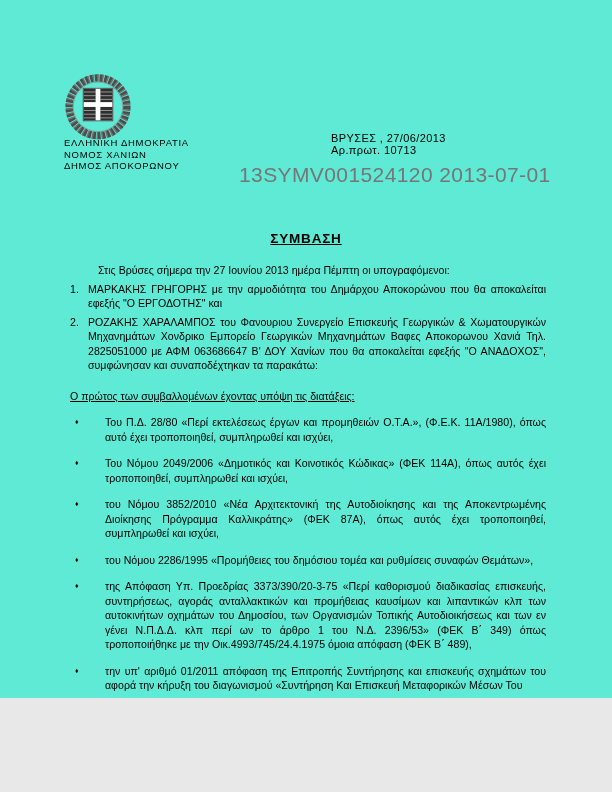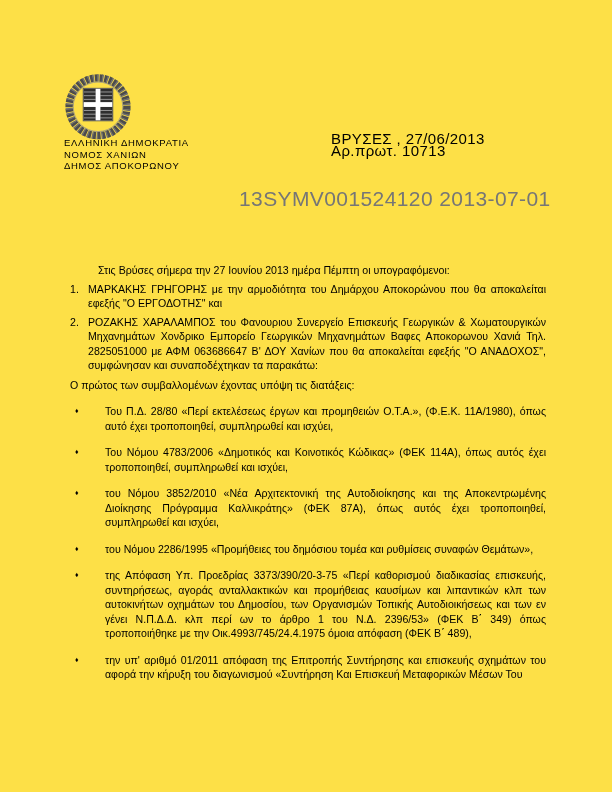--- a/index.html
+++ b/index.html
@@ -1,54 +1,54 @@
 <!DOCTYPE html>
 <html><head>
 <meta charset="utf-8">
 <style>
   html,body{margin:0;padding:0;background:#e8e8e8;}
   .page{
     position:relative;
-    width:612px;height:792px;
-    background:#fde047;
+    width:612px;height:698px;
+    background:#5eead4;
     margin:0 auto;
     font-family:"Liberation Sans", sans-serif;
     color:#000;
     overflow:hidden;
   }
   
   .emblem{position:absolute;left:61px;top:72px;width:74px;height:74px;}
   .hdr-left{
     position:absolute;left:64px;top:137px;
     font-size:9.5px;line-height:11.5px;letter-spacing:0.7px;
     white-space:nowrap;
   }
   .hdr-right{
     position:absolute;left:331px;top:133px;
-    font-size:15px;line-height:11.5px;letter-spacing:0.4px;
+    font-size:11px;line-height:11.5px;letter-spacing:0.4px;
     white-space:nowrap;
   }
   .stamp{
     position:absolute;left:239px;top:163px;
     font-size:21px;letter-spacing:0.4px;
-    color:#767676;white-space:nowrap;margin-top:24px;
+    color:#767676;white-space:nowrap;
   }
   
   .title{
     position:absolute;left:0;top:231px;width:612px;
     text-align:center;font-size:13.5px;font-weight:bold;
     text-decoration:underline;letter-spacing:0.8px;
   }
   
   .bodytext{
     position:absolute;left:70px;top:263px;width:476px;
     font-size:10.6px;line-height:14.5px;text-align:justify;
   }
   .intro{text-indent:28px;margin:0 0 4px 0;}
-  .preamble{margin:5px 0 6px 0;}
+  .preamble{margin:16px 0 6px 0;text-decoration:underline;}
   .party{display:flex;margin:0 0 4px 0;}
   .party .num{flex:none;width:18px;}
   .party .txt{flex:1;text-align:justify;}
   .b{font-weight:normal;}
   .bullets{margin:0;padding:0;list-style:none;}
   .bullet{display:flex;margin:12px 0 6px 0;}
   .bullet .marker{flex:none;width:30px;padding-left:5px;font-size:7px;line-height:14.5px;}
   .bullet .txt{flex:1;text-align:justify;}
 </style>
 </head>
@@ -96,20 +96,21 @@
     <div>ΔΗΜΟΣ ΑΠΟΚΟΡΩΝΟΥ</div>
   </div>
 
   <div class="hdr-right">
     <div>ΒΡΥΣΕΣ ,  27/06/2013</div>
     <div>Αρ.πρωτ.  10713</div>
   </div>
 
   <div class="stamp">13SYMV001524120 2013-07-01</div>
 
+  <div class="title">ΣΥΜΒΑΣΗ</div>
 
   <div class="bodytext">
 
     <p class="intro">Στις Βρύσες σήμερα την 27  Ιουνίου  2013  ημέρα Πέμπτη    οι υπογραφόμενοι:</p>
 
     <div class="party">
       <span class="num">1.</span>
       <span class="txt"><span class="b">ΜΑΡΚΑΚΗΣ ΓΡΗΓΟΡΗΣ</span><span> με την αρμοδιότητα του Δημάρχου Αποκορώνου που θα αποκαλείται εφεξής "Ο ΕΡΓΟΔΟΤΗΣ" και</span></span>
     </div>
 
@@ -120,21 +121,21 @@
 
     <p class="preamble">Ο πρώτος των συμβαλλομένων έχοντας υπόψη τις διατάξεις:</p>
 
     <ul class="bullets">
       <li class="bullet">
         <span class="marker">♦</span>
         <span class="txt">Του Π.Δ. 28/80 «Περί εκτελέσεως έργων και προμηθειών Ο.Τ.Α.», (Φ.Ε.Κ. 11Α/1980), όπως αυτό έχει τροποποιηθεί, συμπληρωθεί και ισχύει,</span>
       </li>
       <li class="bullet">
         <span class="marker">♦</span>
-        <span class="txt">Του Νόμου 4783/2006 «Δημοτικός και Κοινοτικός Κώδικας» (ΦΕΚ 114Α), όπως αυτός έχει τροποποιηθεί, συμπληρωθεί και ισχύει,</span>
+        <span class="txt">Του Νόμου 2049/2006 «Δημοτικός και Κοινοτικός Κώδικας» (ΦΕΚ 114Α), όπως αυτός έχει τροποποιηθεί, συμπληρωθεί και ισχύει,</span>
       </li>
       <li class="bullet">
         <span class="marker">♦</span>
         <span class="txt">του Νόμου 3852/2010 «Νέα Αρχιτεκτονική της Αυτοδιοίκησης και της Αποκεντρωμένης Διοίκησης Πρόγραμμα Καλλικράτης» (ΦΕΚ 87Α), όπως αυτός έχει τροποποιηθεί, συμπληρωθεί και ισχύει,</span>
       </li>
       <li class="bullet">
         <span class="marker">♦</span>
         <span class="txt">του Νόμου 2286/1995 «Προμήθειες του δημόσιου τομέα και ρυθμίσεις συναφών Θεμάτων»,</span>
       </li>
       <li class="bullet">

